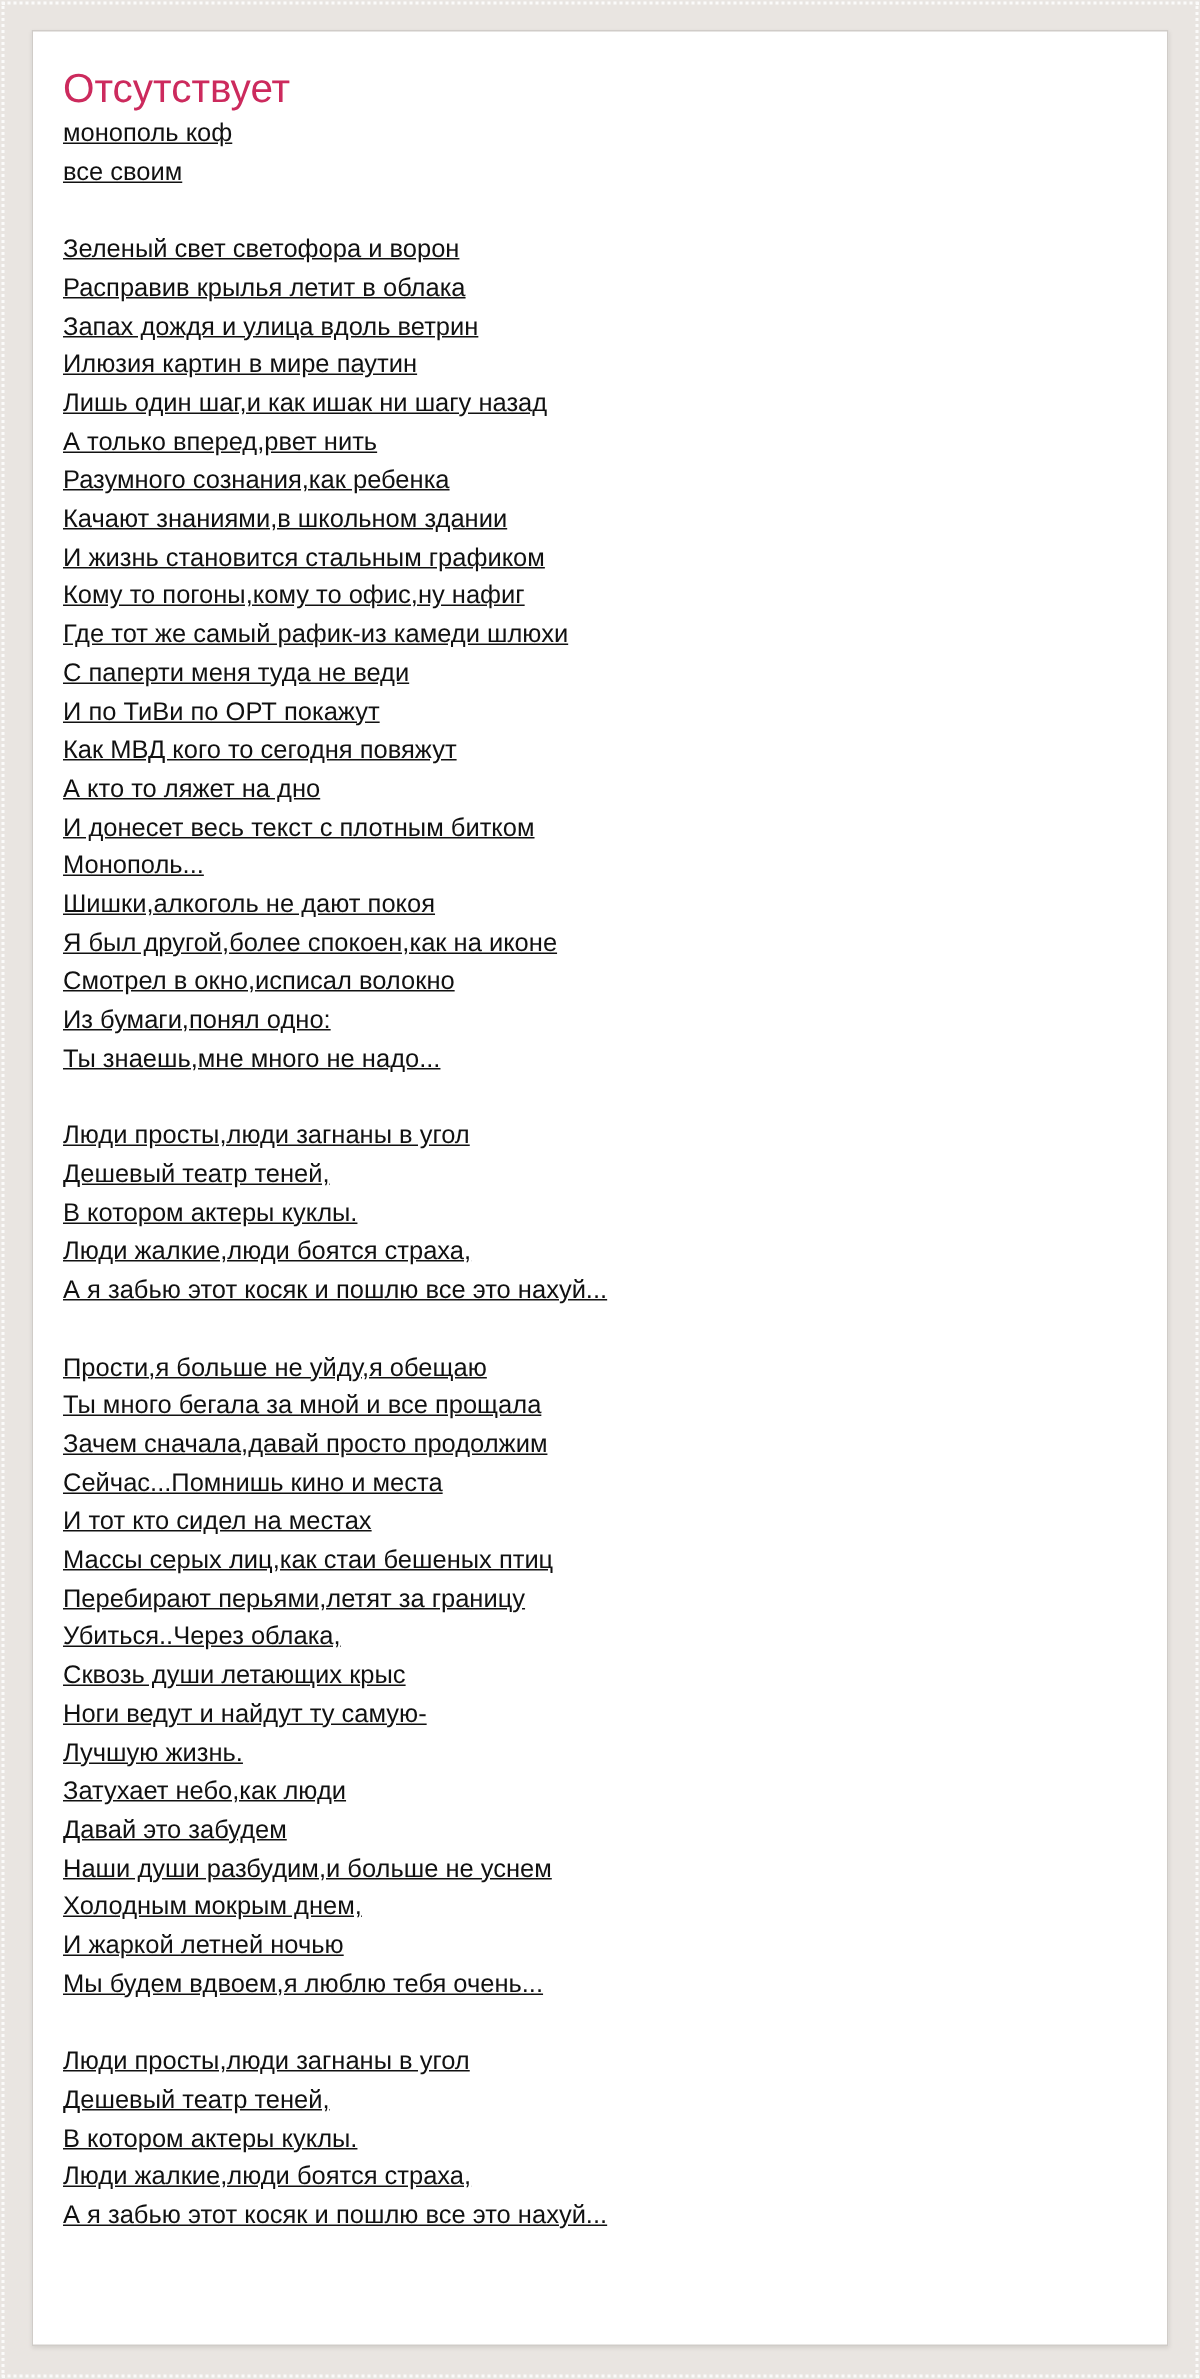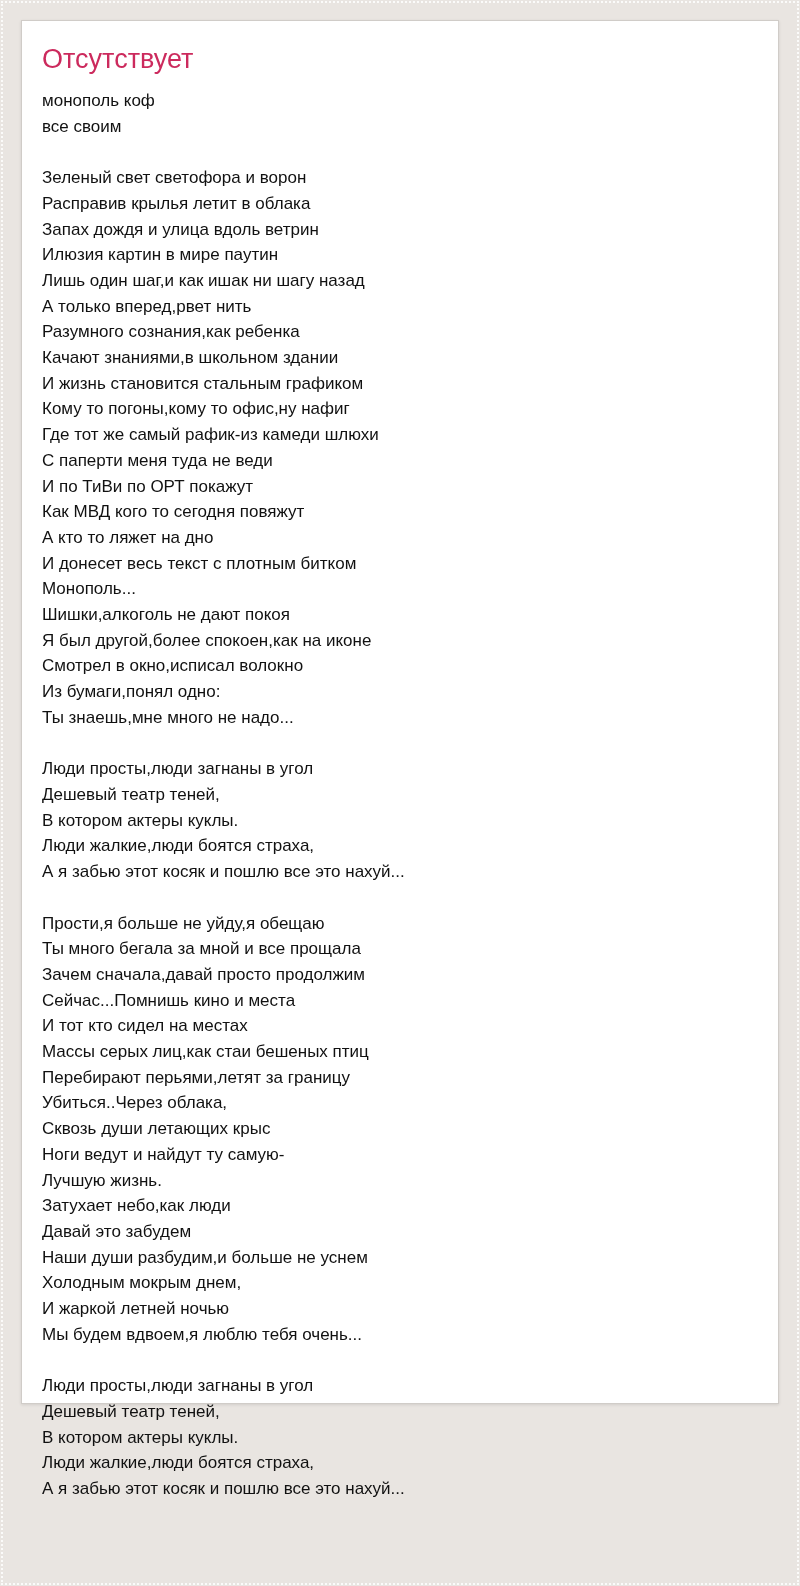--- a/index.html
+++ b/index.html
@@ -24,21 +24,21 @@
     inset: 1px;
     border: 2px dotted rgba(255,255,255,0.85);
     pointer-events: none;
     z-index: 3;
   }
   .card {
     position: absolute;
     left: 21px;
     top: 20px;
     width: 758px;
-    height: 1384px;
+    height: 1544px;
     box-sizing: border-box;
     background: #ffffff;
     border: 1px solid #d0ccc8;
     box-shadow: 0 1px 3px rgba(0,0,0,0.10);
     padding: 23px 20px 0 20px;
     z-index: 2;
   }
   .song-title {
     margin: 0;
     font-size: 27px;
@@ -54,25 +54,26 @@
     color: #3a3a3a;
     padding-bottom: 6px;
     border-bottom: 1px dotted #a3bcc8;
   }
   .artist-link {
     color: #4fa6b8;
     text-decoration: none;
     cursor: pointer;
   }
   .lyrics {
-    margin-top: 14px;
+    margin-top: 2px;
     font-size: 17px;
     line-height: 25.7px;
     color: #111111;
     white-space: pre-line;
+    text-decoration: underline;
   }
 </style>
 </head>
 <body>
 
 <div class="stitch-border"></div>
 
 <div class="card">
   <h1 class="song-title">Отсутствует</h1>
 

